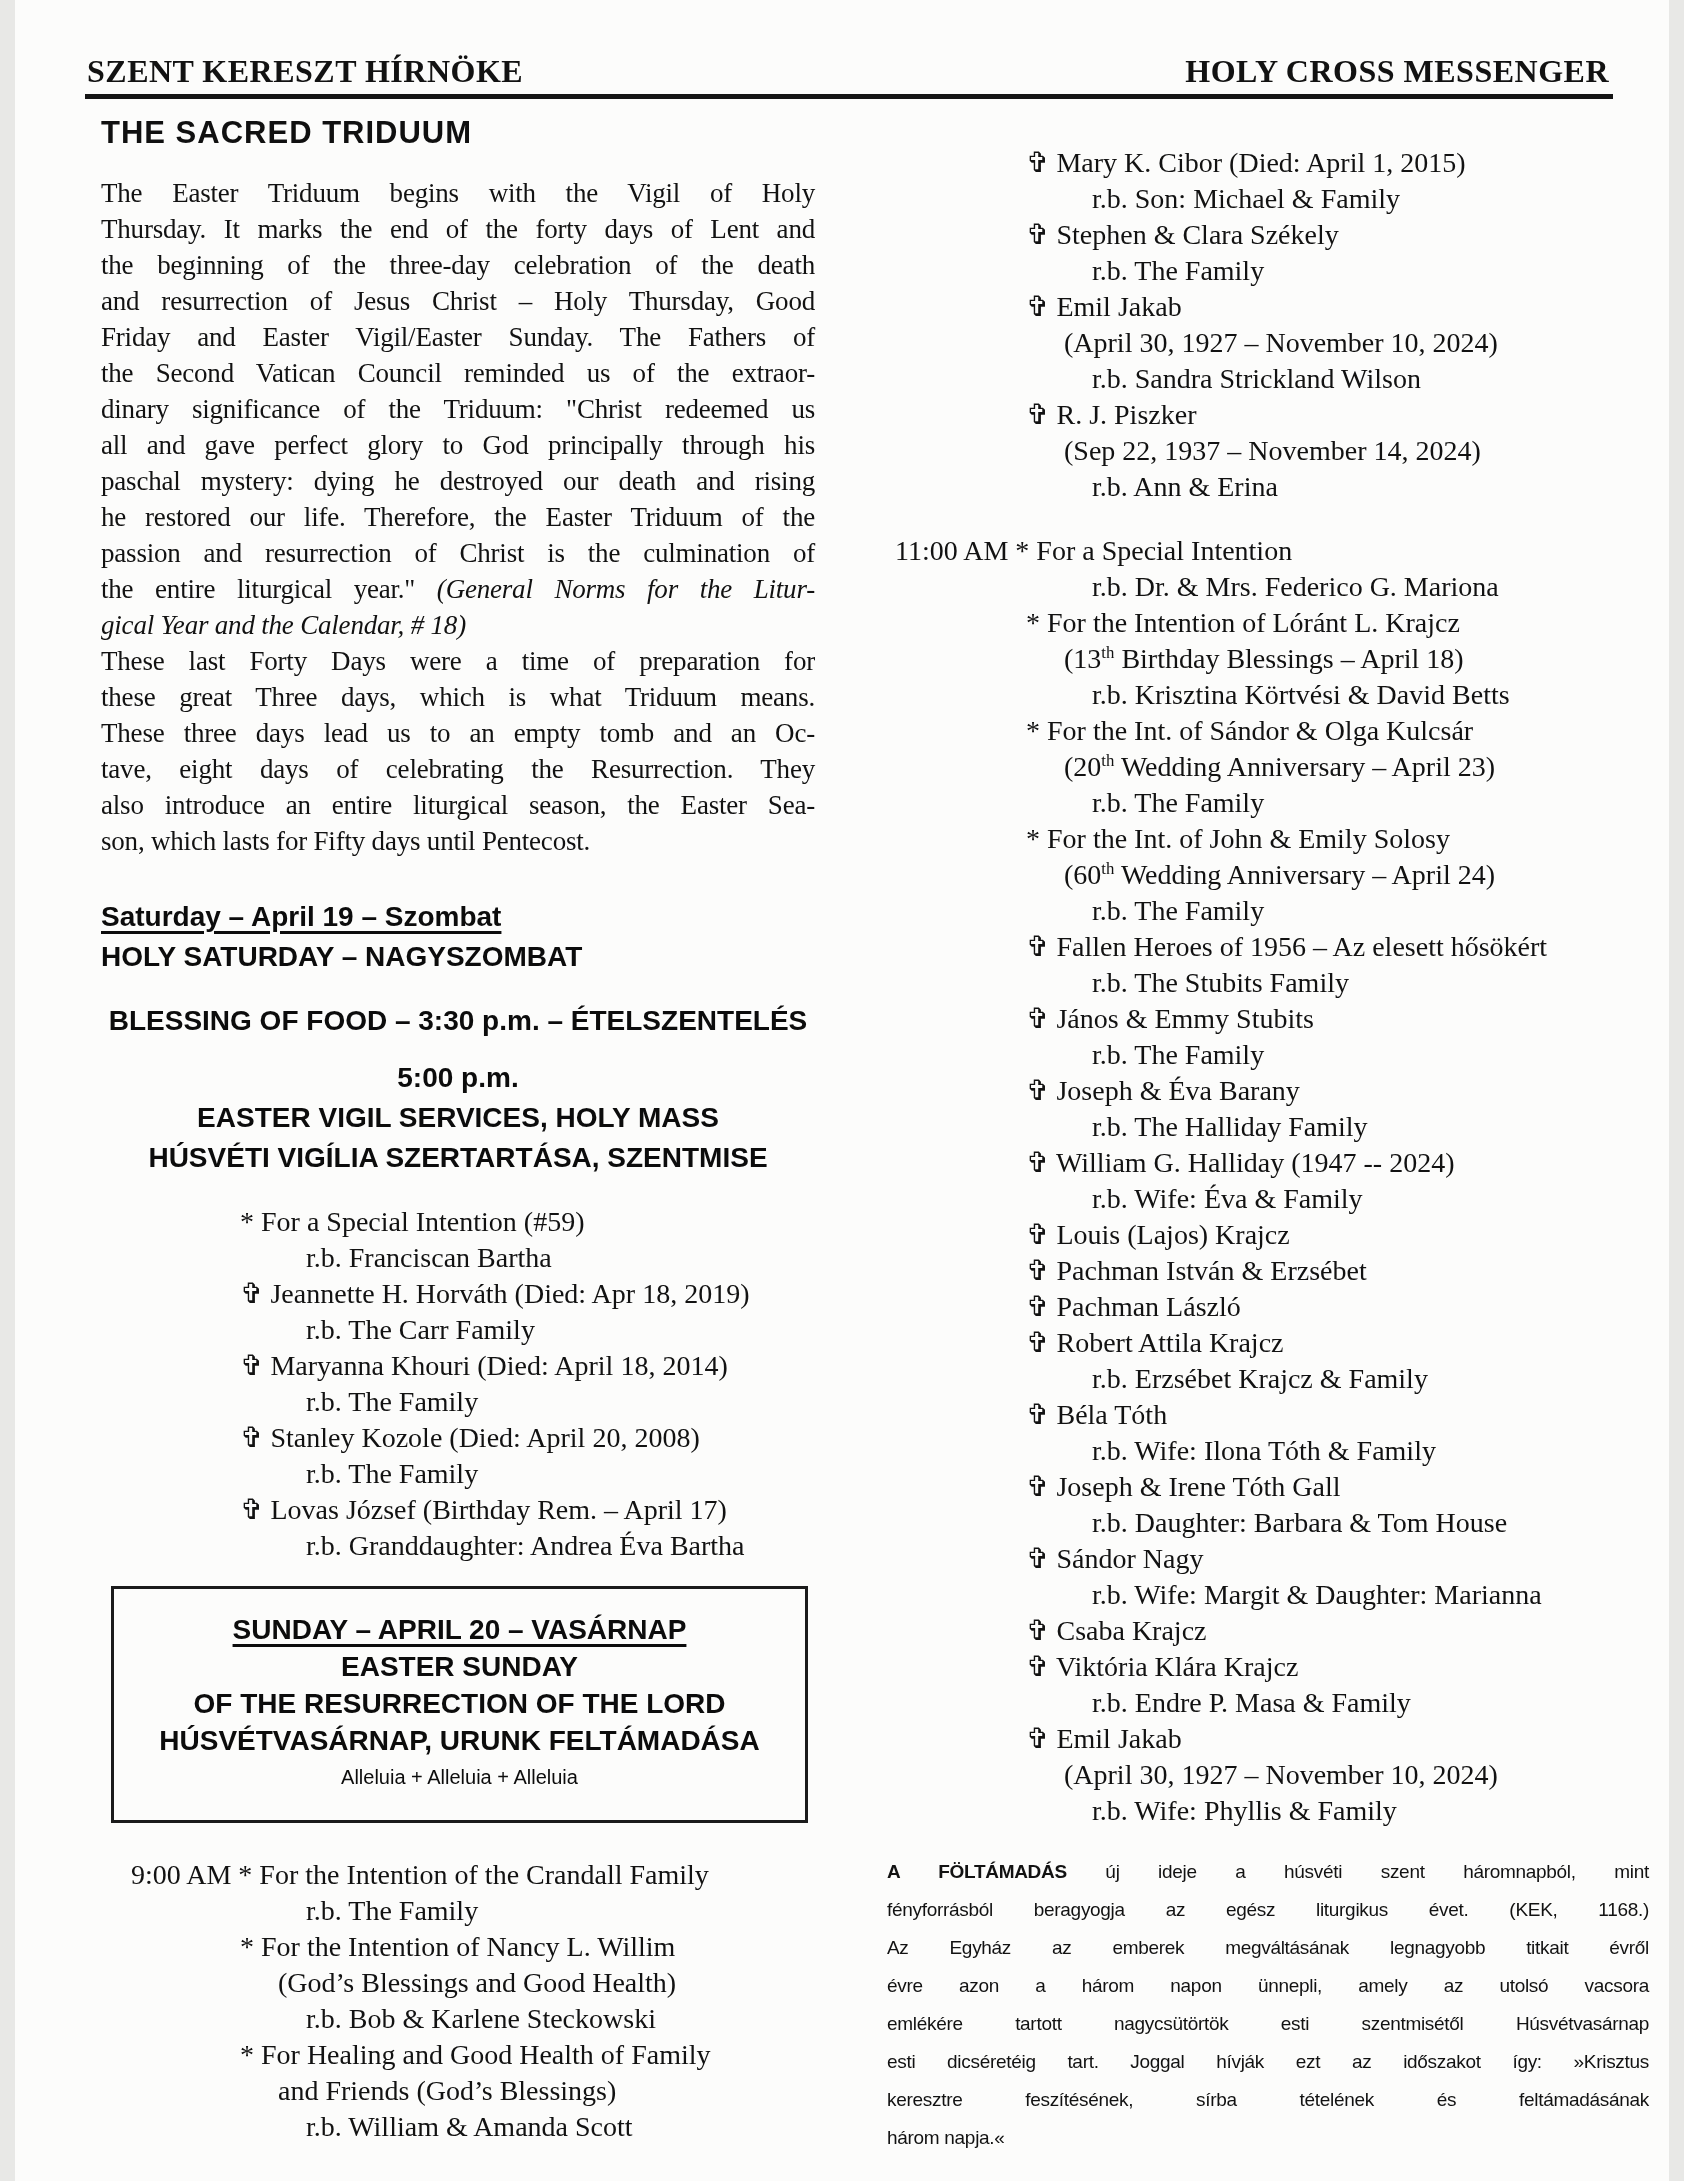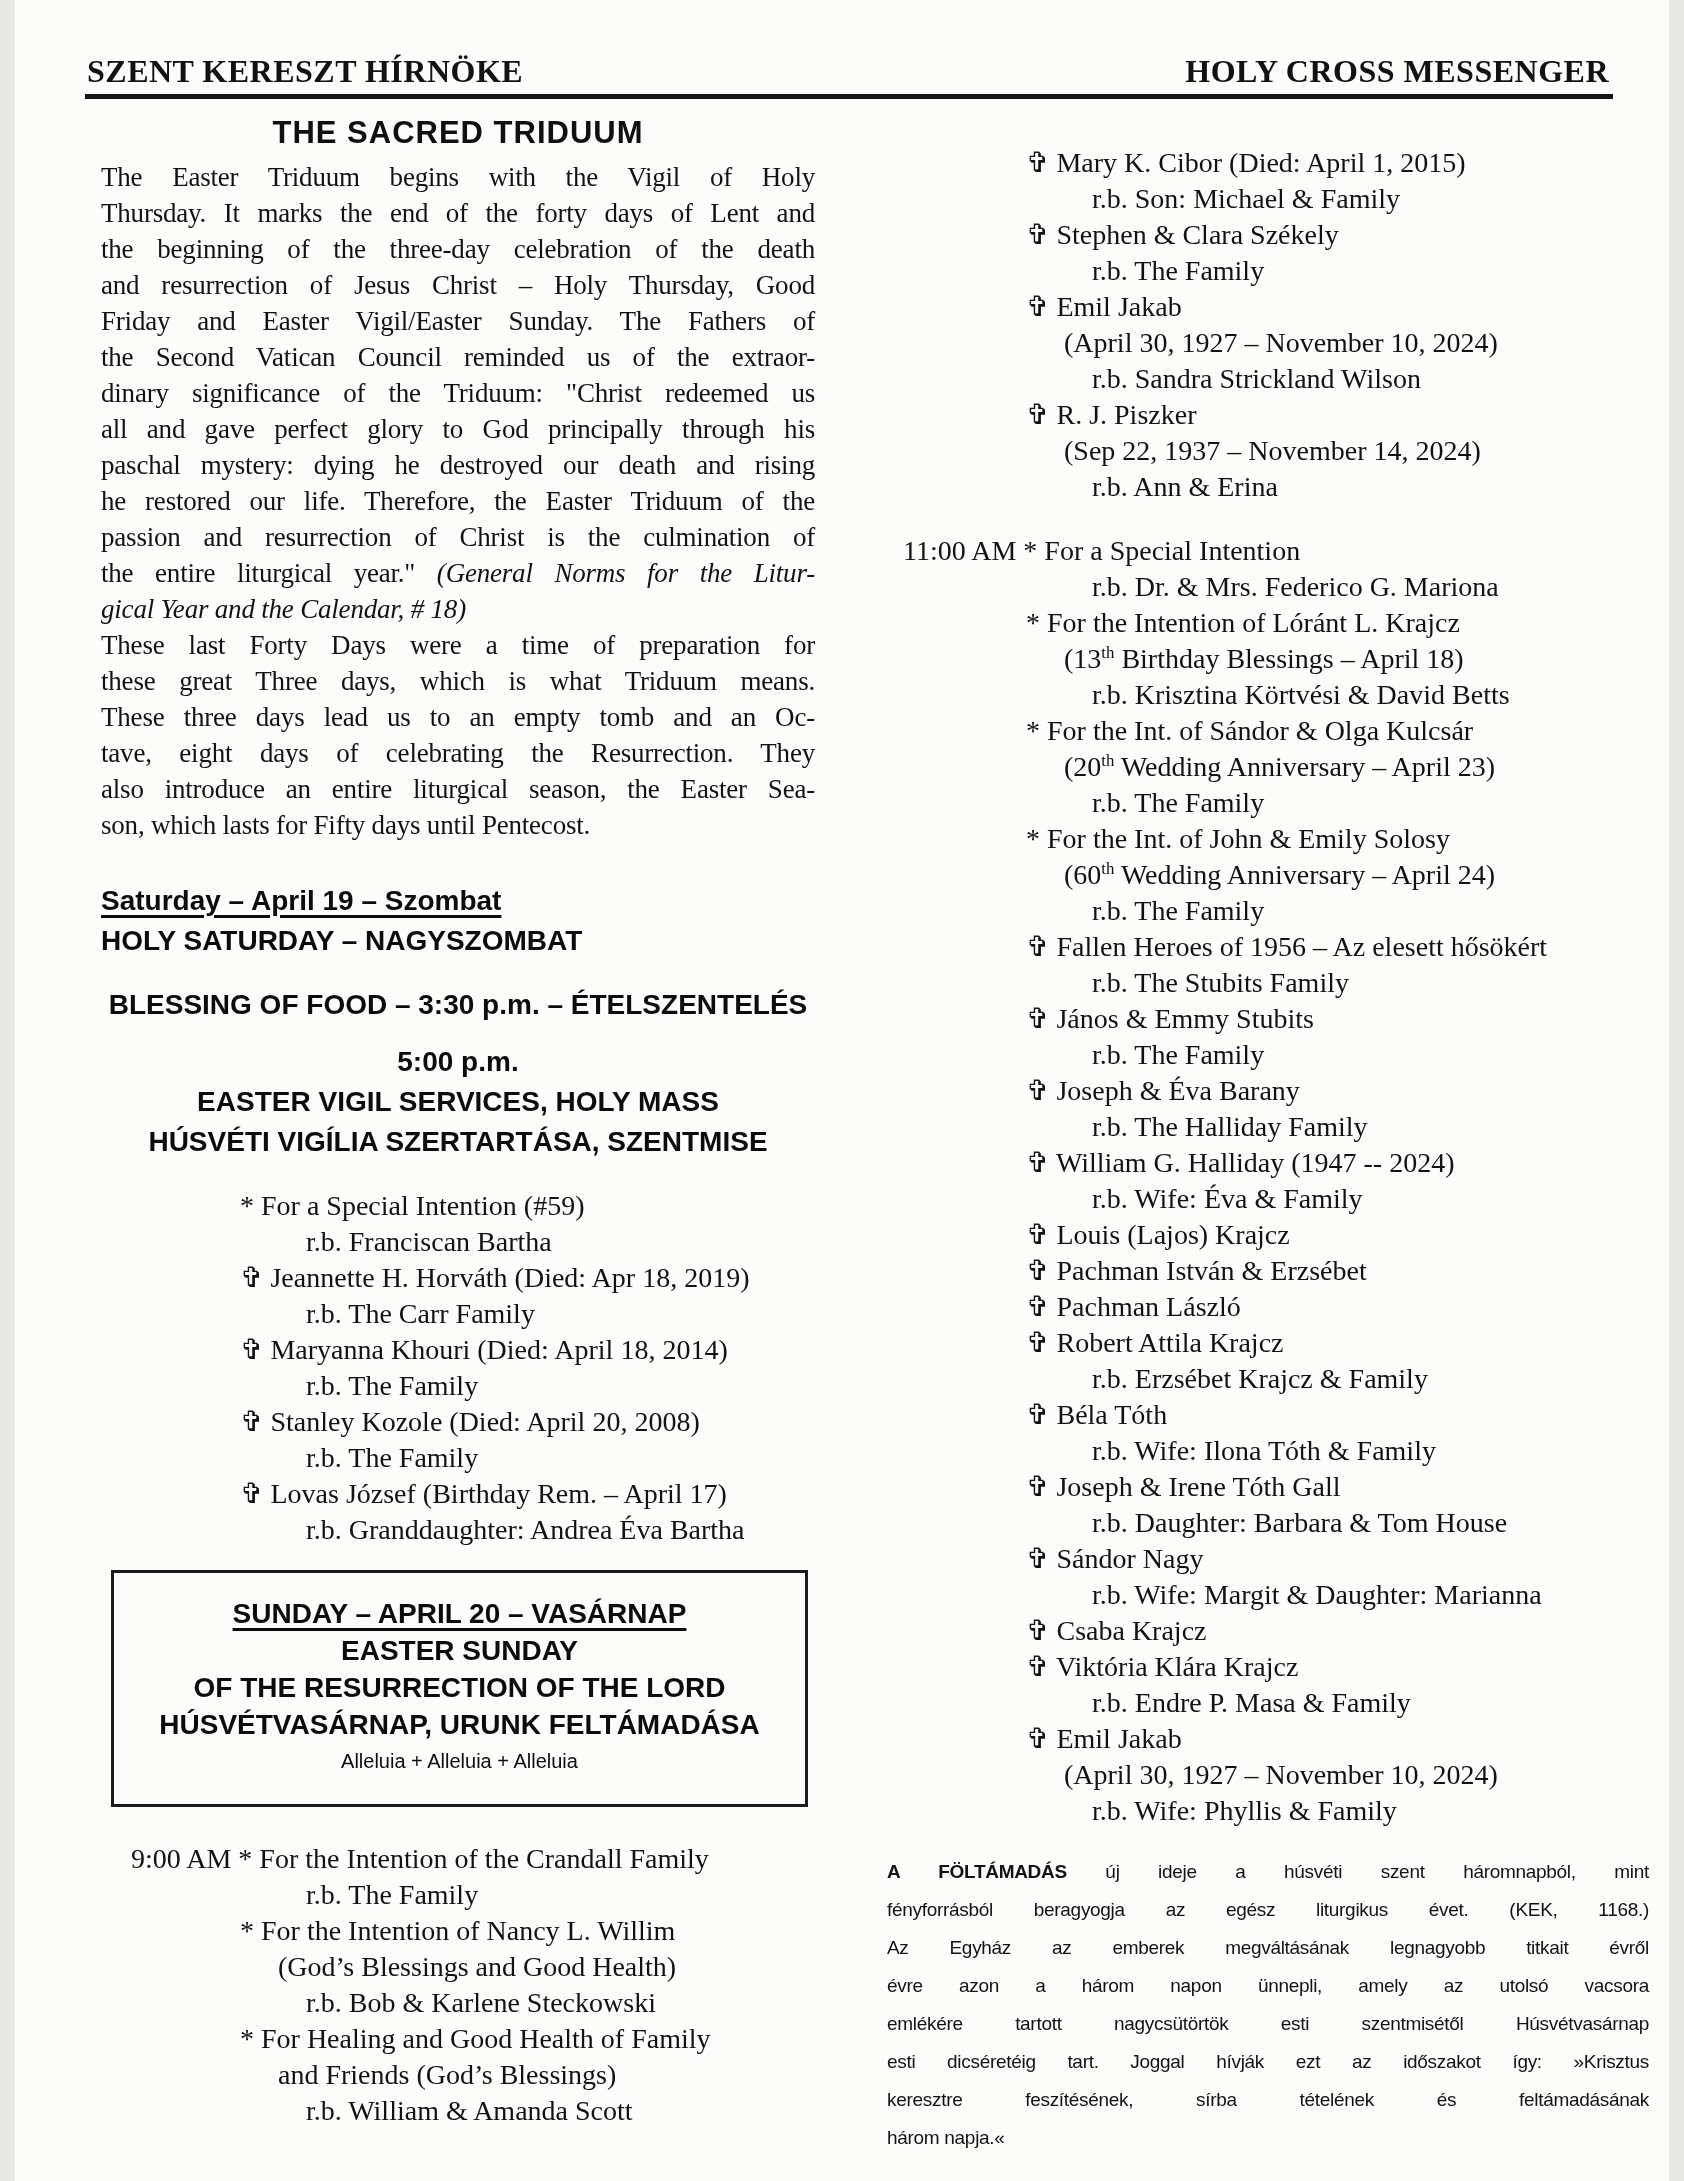--- a/index.html
+++ b/index.html
@@ -39,24 +39,24 @@
   }
   .para .line.last{text-align-last:left;}
   .it{font-style:italic;}
   .b{font-weight:bold;}
   sup{font-size:0.6em; line-height:0; vertical-align:super;}
   
   .entry{margin-left:139px;}
   .detail{margin-left:177px;}
   .rb{margin-left:205px;}
   .time9{margin-left:30px;}
-  .time11{margin-left:16px;}
+  .time11{margin-left:8px;}
   
   .sec-title{
-    margin:16px 0 8px; text-align:center;
+    margin:16px 0 24px; text-align:left;
     font-weight:bold; font-size:31px; letter-spacing:1px;
     font-family:"Liberation Sans","DejaVu Sans",sans-serif;
   }
   .sans-head{
     font-family:"Liberation Sans","DejaVu Sans",sans-serif;
     font-weight:bold; font-size:28px; line-height:40px; color:#0c0c0c;
   }
   .center{text-align:center;}
   .u{text-decoration:underline; text-decoration-thickness:2.5px; text-underline-offset:5px;}
   .sat1{margin-top:38px;}

